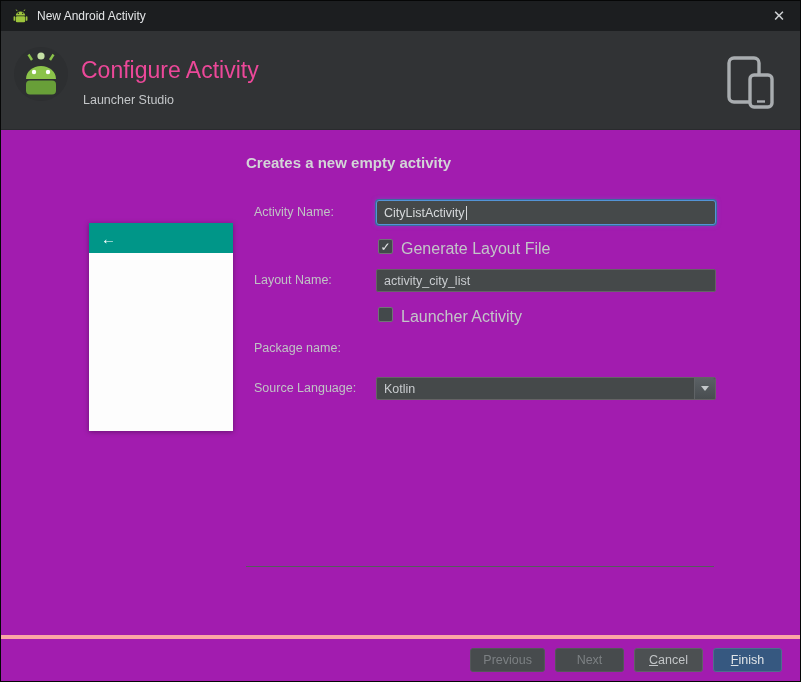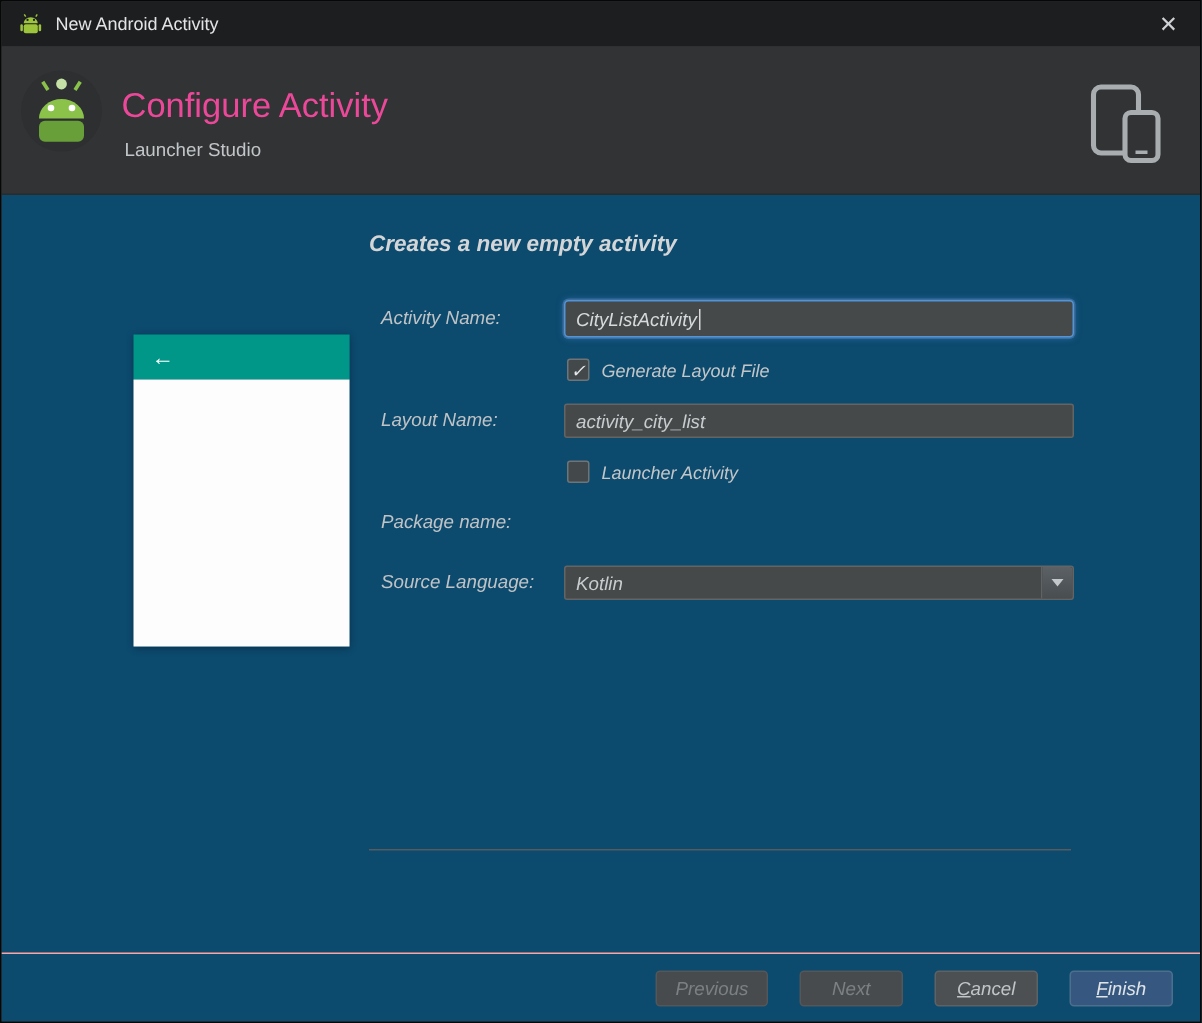--- a/index.html
+++ b/index.html
@@ -23,21 +23,21 @@
     position: absolute; top: 30px; left: 0; right: 0; height: 99px;
     background: #313335; border-bottom: 1px solid #292b2d;
   }
   .logo { position: absolute; left: 12px; top: 15px; width: 56px; height: 56px; }
   .header-title {
     position: absolute; left: 80px; top: 26px; font-size: 23px; color: #ec4899; font-weight: 400;
   }
   .header-subtitle { position: absolute; left: 82px; top: 62px; font-size: 12.5px; color: #c3c6c8; }
   .device-icon { position: absolute; right: 22px; top: 24px; width: 52px; height: 54px; }
   
-  .content { position: absolute; top: 129px; left: 0; right: 0; bottom: 0; background: #0c4a6e; font-style: italic; }
+  .content { position: absolute; top: 129px; left: 0; right: 0; bottom: 0; background: #a21caf; }
   .form-heading {
     position: absolute; left: 245px; top: 24px; font-size: 15px; font-weight: bold; color: #d3d5d7;
   }
   .preview { position: absolute; left: 88px; top: 93px; width: 144px; height: 208px;
     box-shadow: 0 1px 5px rgba(0,0,0,.35); }
   .preview-appbar { height: 30px; background: #009688; color: #ffffff;
     display: flex; align-items: center; padding-left: 12px; font-size: 15px; }
   .preview-body { height: 178px; background: #fdfdfd; }
   .field-label { position: absolute; left: 253px; font-size: 12.5px; color: #c0c3c5; }
   .text-input, .combo {
@@ -62,28 +62,28 @@
   .combo-arrow .tri {
     width: 0; height: 0; border-left: 4px solid transparent; border-right: 4px solid transparent;
     border-top: 5px solid #c4c8cb;
   }
   .checkbox {
     position: absolute; width: 15px; height: 15px; background: #43494b;
     border: 1px solid #707476; border-radius: 2px; color: #e6e8ea;
     display: flex; align-items: center; justify-content: center;
     font-size: 12px; line-height: 1;
   }
-  .checkbox-label { position: absolute; font-size: 12px; color: #c3c6c8; }
+  .checkbox-label { position: absolute; font-size: 16px; color: #c3c6c8; }
   .hint-separator { position: absolute; left: 245px; top: 436px; width: 468px; height: 1px; background: #575b5d; }
   .hint-text { position: absolute; left: 245px; top: 446px; font-size: 12px; color: #bfc2c4; }
   
   .button-bar {
     position: absolute; left: 0; right: 0; bottom: 0; height: 46px;
-    border-top: 1px solid #fca5a5; display: flex; align-items: center;
-    justify-content: flex-end; gap: 21px; padding-right: 18px; padding-left: 44px;
+    border-top: 4px solid #fca5a5; display: flex; align-items: center;
+    justify-content: flex-end; gap: 10px; padding-right: 18px; padding-left: 44px;
   }
   .btn {
     display: inline-flex; align-items: center; justify-content: center;
     height: 24px; min-width: 69px; padding: 0 12px;
     background: #4c5052; border: 1px solid #5e6264; border-radius: 3px;
     color: #c2c5c7; font-size: 12.5px;
   }
   .btn.disabled { color: #7c8083; border-color: #535759; background: #474b4d; }
   .btn.primary { background: #365880; border-color: #4c708c; color: #e0e4e7; }
   .mnemonic { text-decoration: underline; }

